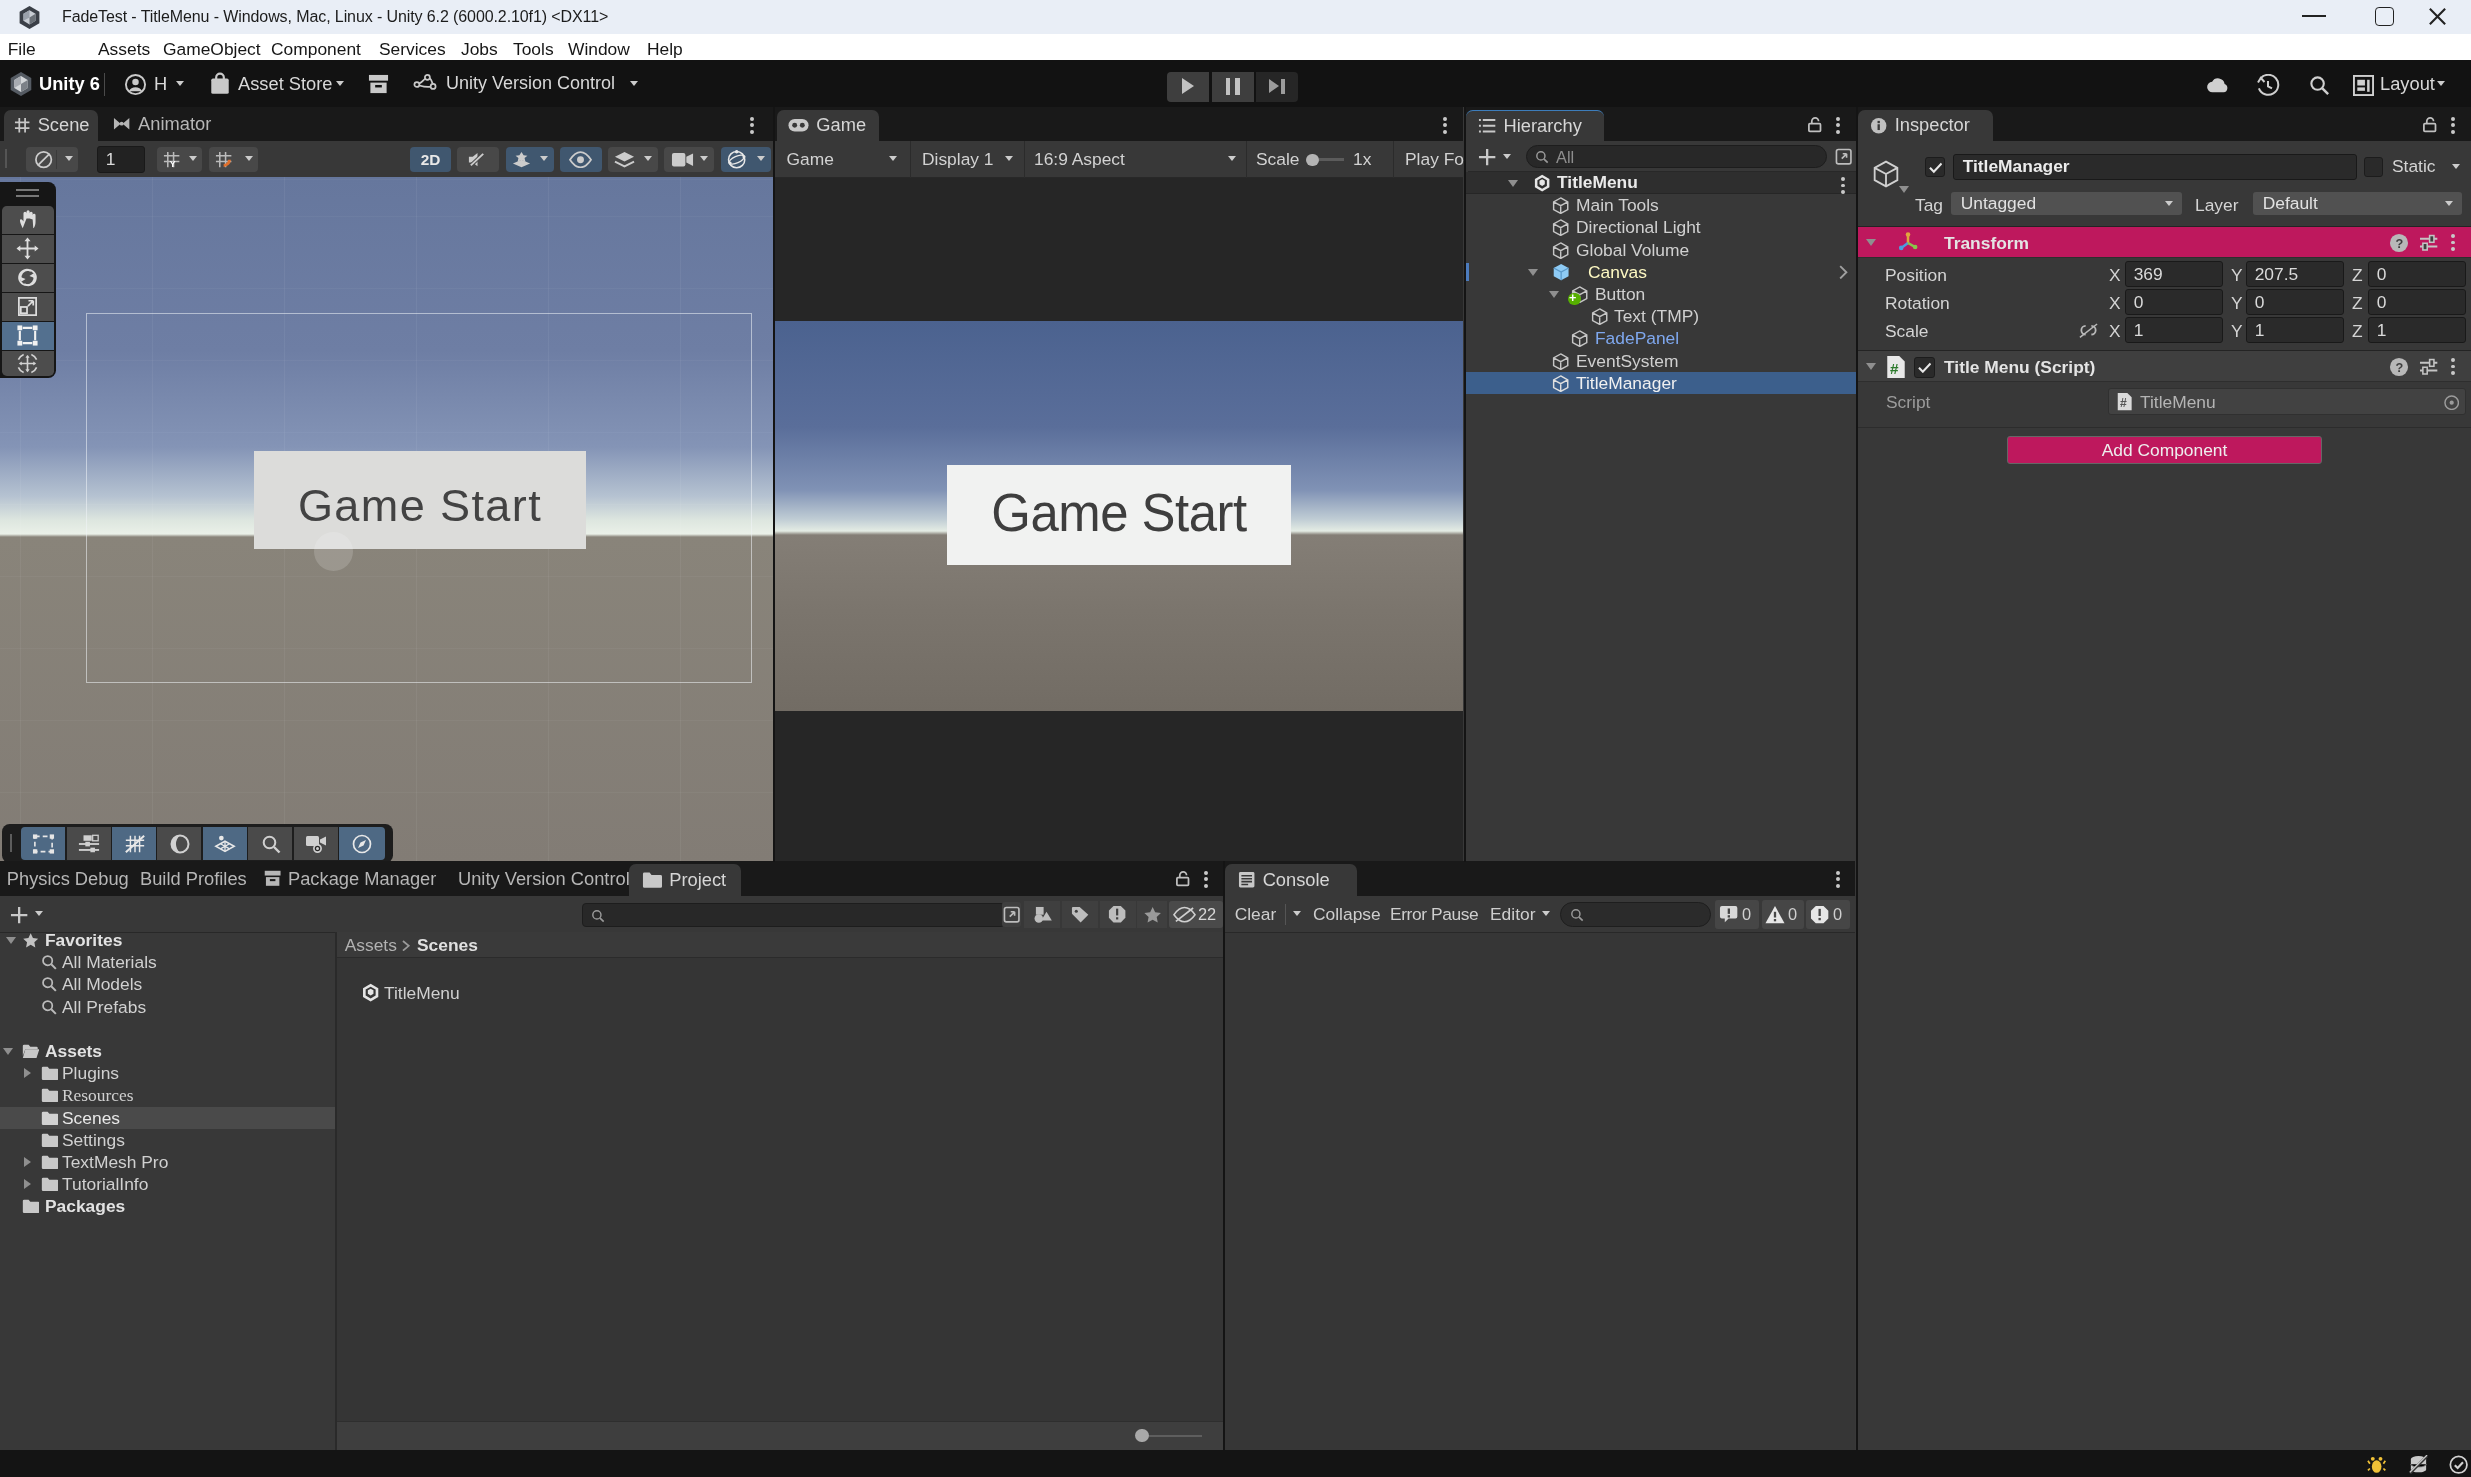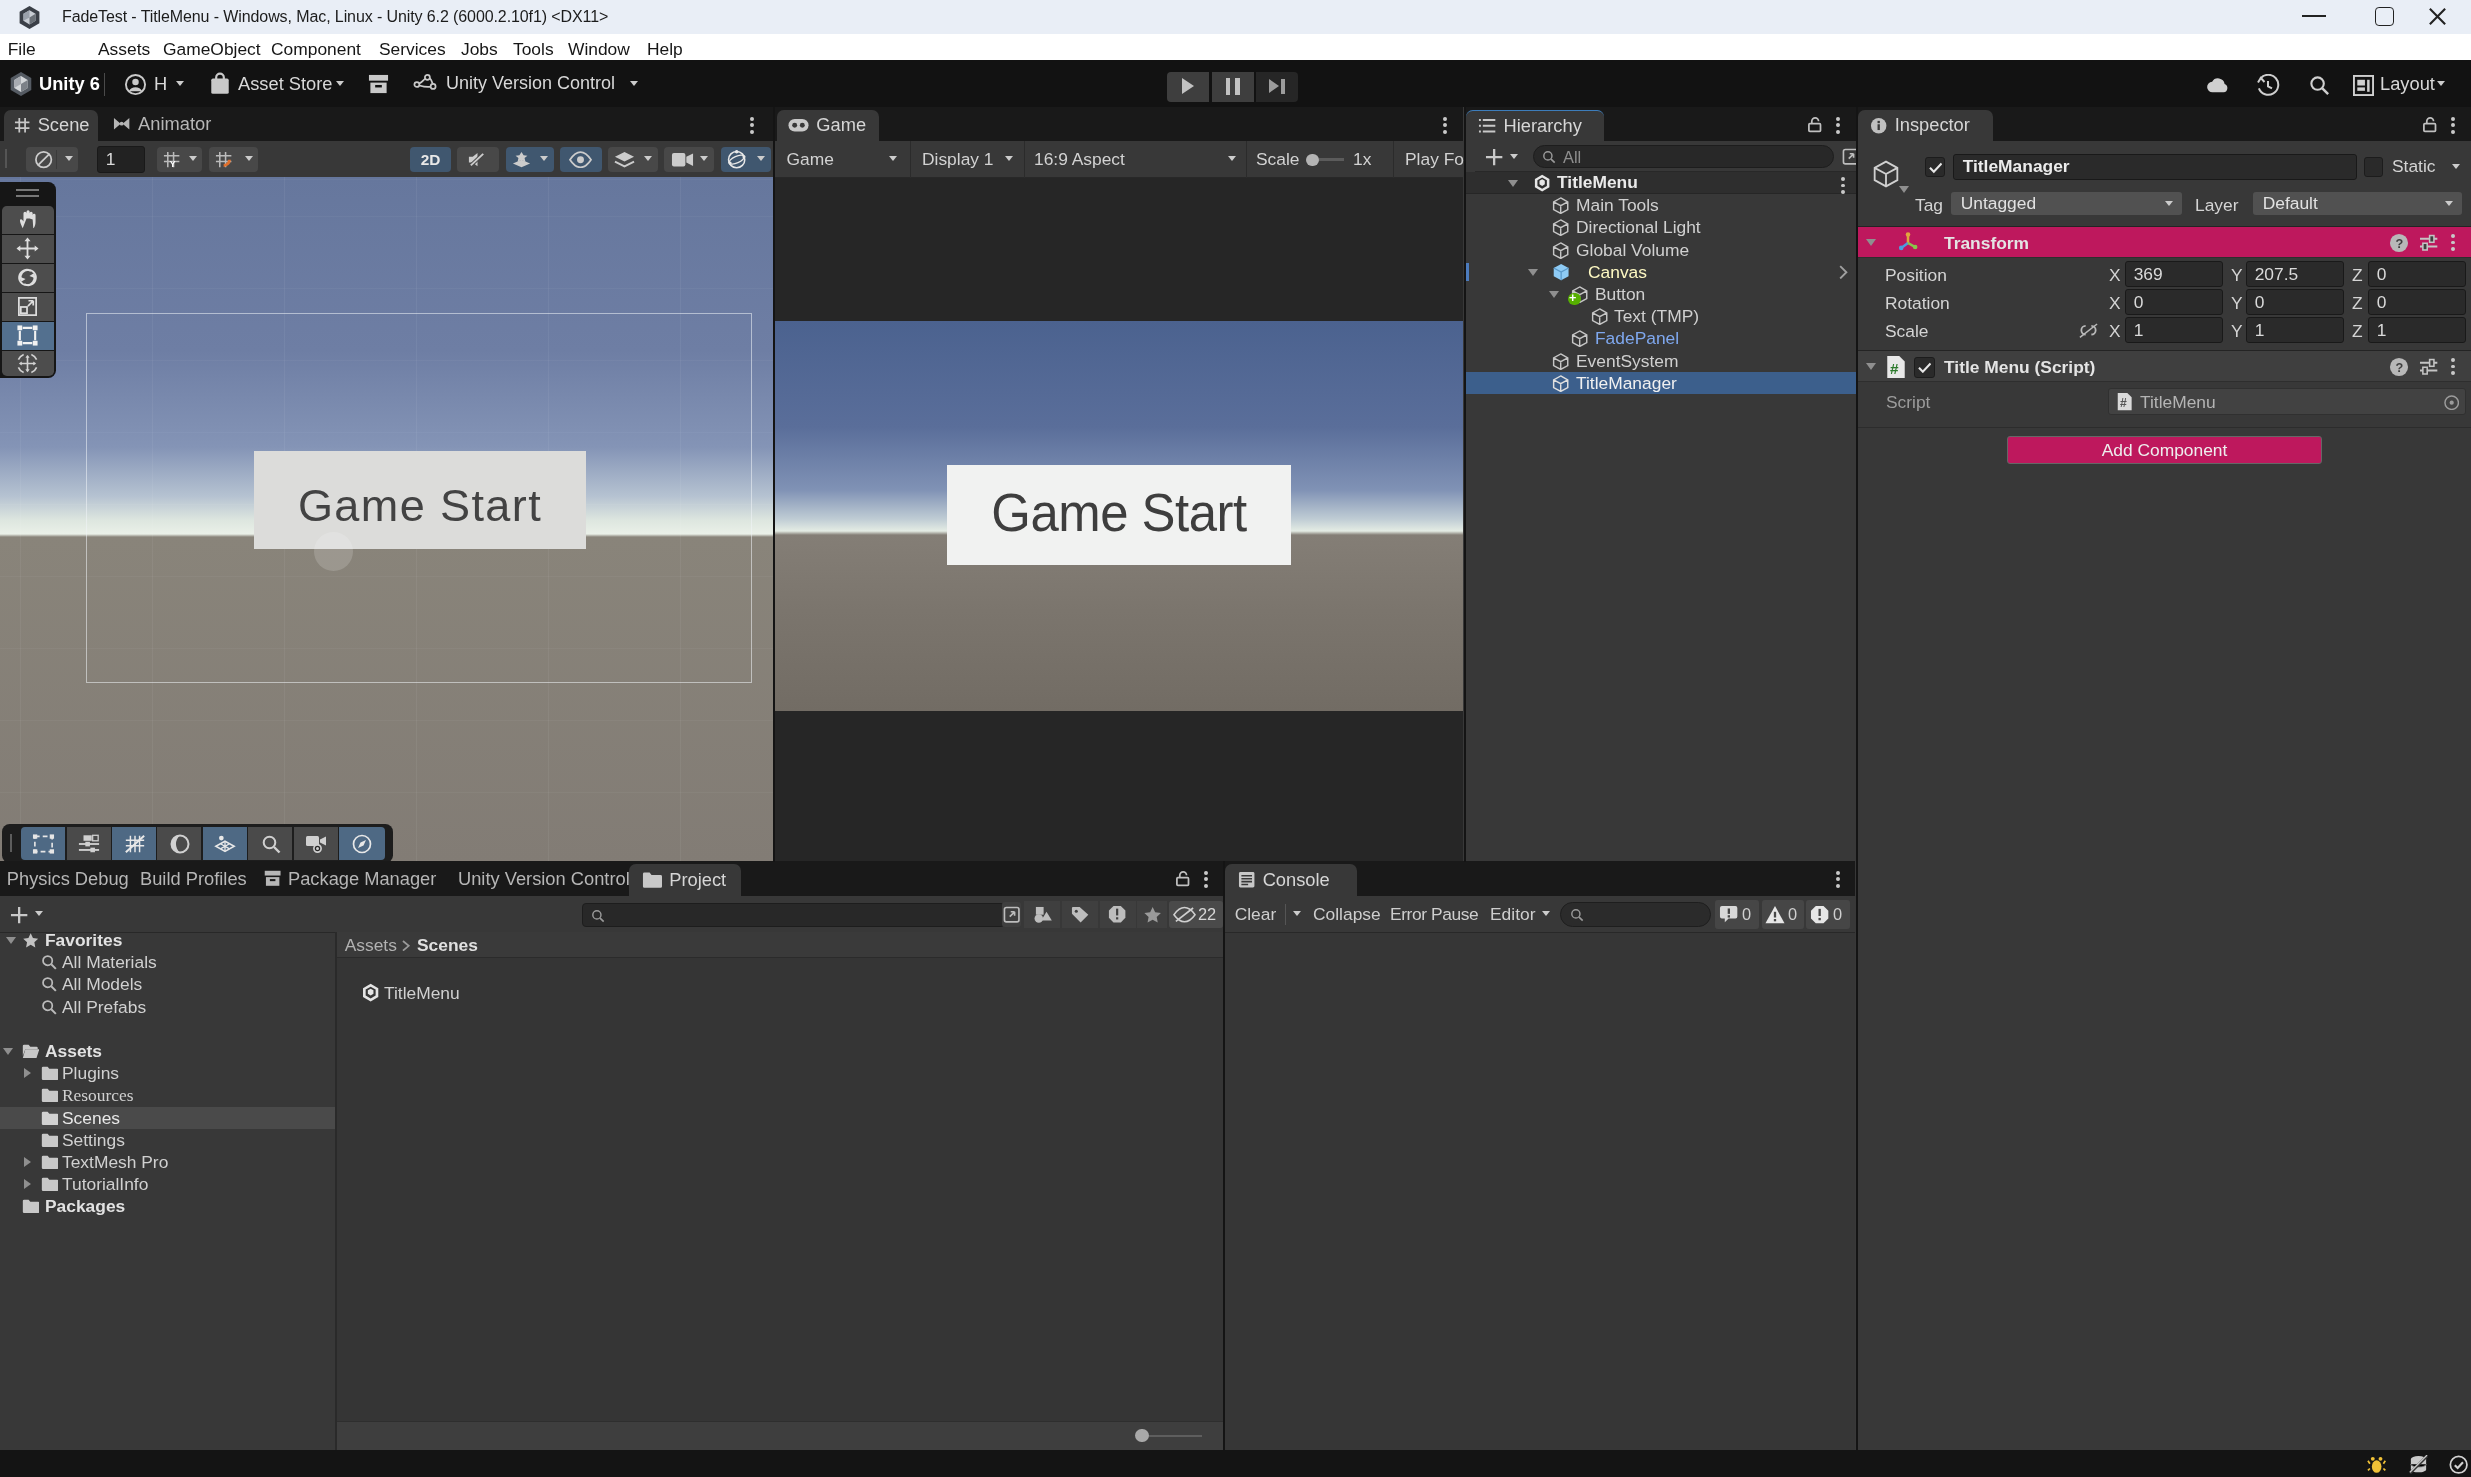--- a/index.html
+++ b/index.html
@@ -370,21 +370,21 @@
     <svg class="abs" style="left:340px;top:8.7px" width="17.4" height="17.4" viewBox="0 0 18 18">
       <rect x="3" y="8" width="12" height="8" rx="1" fill="none" stroke="#c0c0c0" stroke-width="1.8"></rect>
       <path d="M6 8 V5.5 a3.5 3.5 0 0 1 7 0" fill="none" stroke="#c0c0c0" stroke-width="1.8"></path>
     </svg>
     <div class="kebab" style="left:370px;top:9.7px;">
         <i></i>
         <i></i>
         <i></i>
       </div>
   </div>
-  <div class="abs ptoolbar" style="left:9px;top:34px;width:100%;height:31px;text-decoration:underline;">
+  <div class="abs ptoolbar" style="left:2px;top:34px;width:100%;height:31px;text-decoration:underline;">
     <svg class="abs" style="left:9.7px;top:6.8px" width="18.3" height="18.3" viewBox="0 0 19 19">
       <path d="M9.5 1 v17 M1 9.5 h17" stroke="#c8c8c8" stroke-width="2.4"></path>
     </svg>
     <span class="caret sm abs" style="left:35px;top:12.6px;"></span>
     <div class="abs" style="left:58px;top:3.9px;width:301px;height:23px;background:#282828;border:1px solid #1d1d1d;border-radius:11.6px;">
       <svg style="position:absolute;left:7.7px;top:3.9px" width="14.5" height="14.5" viewBox="0 0 16 16">
         <circle cx="6.5" cy="6.5" r="4.5" fill="none" stroke="#9a9a9a" stroke-width="1.6"></circle>
         <path d="M10 10 L14 14" stroke="#9a9a9a" stroke-width="1.8"></path>
       </svg>
       <span style="position:absolute;left:29px;top:1.9px;color:#8e8e8e;font-size:16.4px;">All</span>

